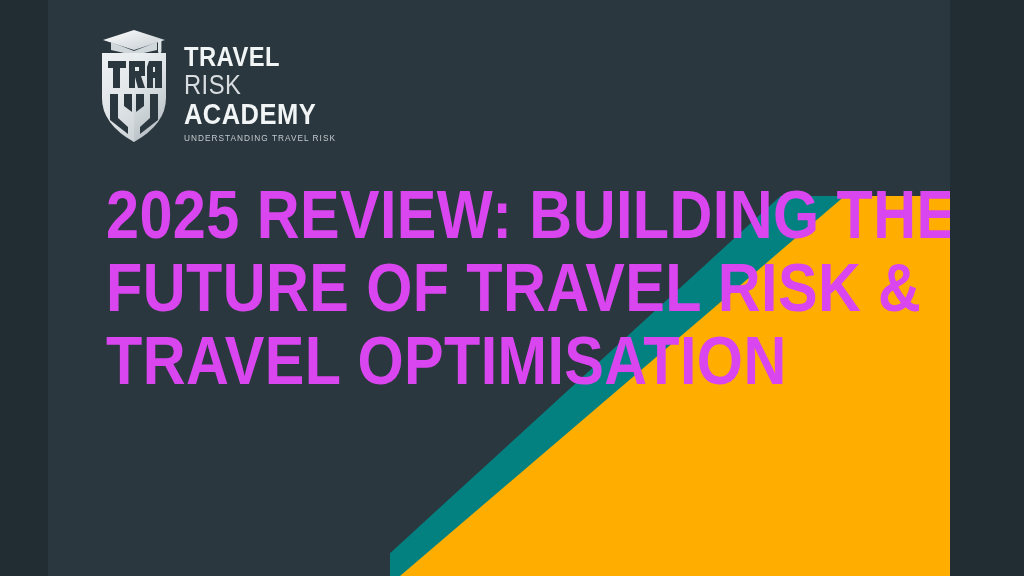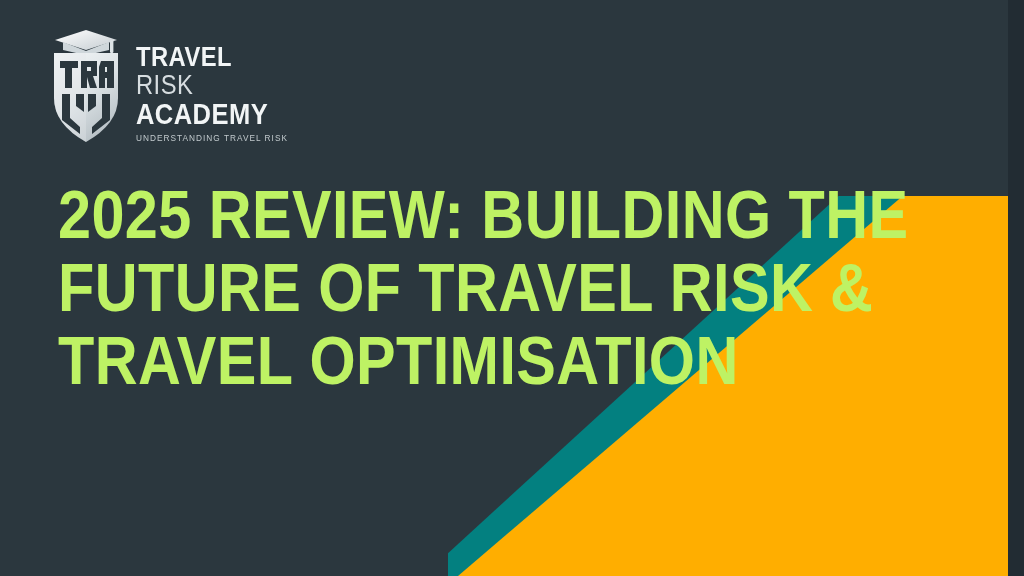--- a/index.html
+++ b/index.html
@@ -7,24 +7,25 @@
     margin: 0;
     padding: 0;
     background: #222c33;
   }
   body {
     font-family: "Liberation Sans", sans-serif;
   }
 
   .slide {
     position: relative;
-    width: 1008px;
+    width: 902px;
     height: 576px;
     overflow: hidden;
     background: #2b373e;
+    margin-left: 48px;
   }
 
   
   .corner-graphic {
     position: absolute;
     right: 0;
     bottom: 0;
     width: 560px;
     height: 380px;
     pointer-events: none;
@@ -97,21 +98,21 @@
     transform-origin: left center;
   }
 
   
   .headline {
     position: absolute;
     left: 58px;
     top: 178px;
     width: 760px;
     margin: 0;
-    color: #bef264;
+    color: #d946ef;
     font-family: "Liberation Sans Narrow", "Liberation Sans", sans-serif;
     font-weight: 700;
     font-size: 69px;
     line-height: 73px;
     letter-spacing: 0.5px;
     text-transform: uppercase;
   }
   .headline-line {
     display: block;
     white-space: nowrap;

